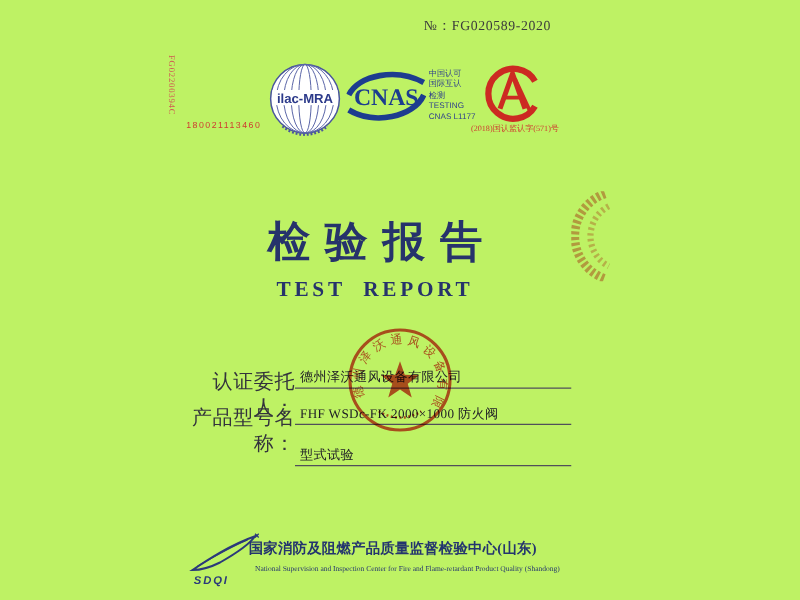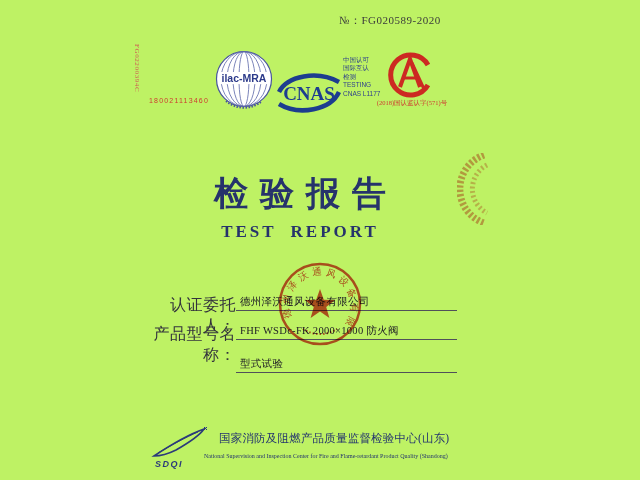--- a/index.html
+++ b/index.html
@@ -13,21 +13,21 @@
 
   .serial-vert{
     left:133px;top:44px;writing-mode:vertical-rl;font-size:7px;
     color:#cf5a52;letter-spacing:.6px;
   }
 
   .cma-wrap{left:149px;top:54px;}
   .cma-num{left:147px;top:97px;width:64px;text-align:center;font-size:7px;
     letter-spacing:1.2px;color:#cf3a30;font-family:"Liberation Sans",sans-serif;}
   .ilac-wrap{left:214px;top:49px;}
-  .cnas-wrap{left:277px;top:72px;}
+  .cnas-wrap{left:277px;top:56px;}
   .accred{left:343px;top:56px;font-size:6.5px;line-height:8.4px;color:#2e3f8c;
     font-family:"Liberation Sans",sans-serif;}
   .cal-wrap{left:384px;top:51px;}
   .cal-num{left:366px;top:99px;width:92px;font-size:6.5px;color:#cf3a30;text-align:center;}
 
   .title-block{left:130px;top:171px;width:340px;text-align:center;color:#26336b;}
   .title-zh{font-size:34px;font-weight:bold;letter-spacing:12px;margin-right:-12px;display:inline-block;}
   .title-en{font-size:17px;font-weight:bold;letter-spacing:3px;word-spacing:7px;margin-top:5px;}
 
   .seam-stamp{left:457px;top:153px;mix-blend-mode:multiply;}
@@ -37,21 +37,21 @@
   .f-label{position:absolute;left:150px;width:86px;text-align:right;
     font-size:16px;color:#33333c;letter-spacing:.5px;}
   .f-value{position:absolute;left:240px;font-size:10.5px;color:#202026;
     letter-spacing:.3px;white-space:nowrap;}
   .f-line{position:absolute;left:236px;width:221px;top:15px;height:0;
     border-bottom:1px solid #50505a;}
 
   .stamp{left:275px;top:259px;mix-blend-mode:multiply;opacity:.88;}
 
   .sdqi-wrap{left:150px;top:426px;}
-  .org-zh{left:219px;top:431px;width:250px;font-size:11.5px;font-weight:normal;
+  .org-zh{left:199px;top:431px;width:250px;font-size:11.5px;font-weight:bold;
     color:#24356e;letter-spacing:.2px;white-space:nowrap;}
   .org-en{left:204px;top:453px;width:256px;font-size:6px;color:#24356e;
     white-space:nowrap;font-family:"Liberation Serif",serif;}
 </style>
 </head>
 <body>
 
 <div class="canvas">
 
   <div class="abs doc-no">№：FG020589-2020</div>

